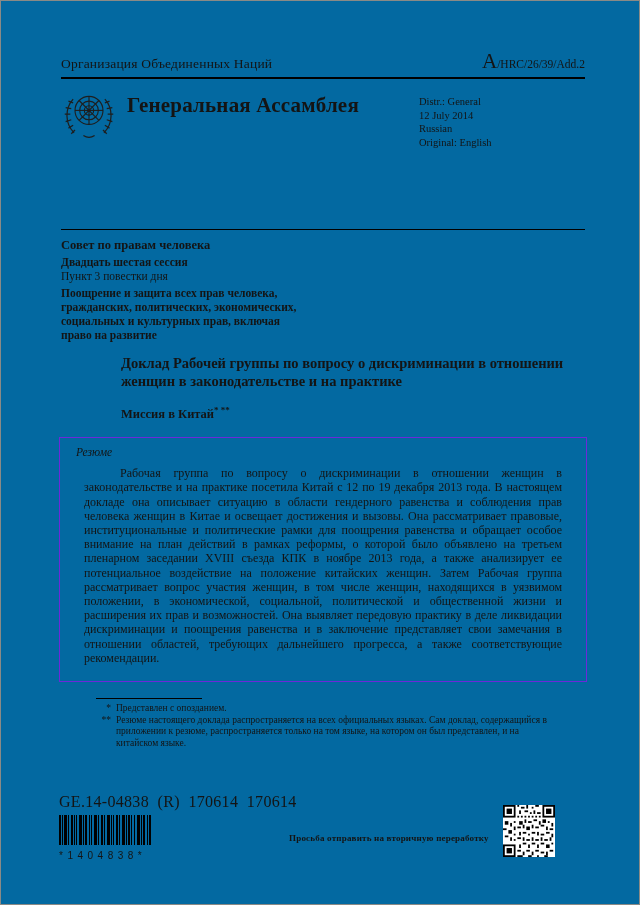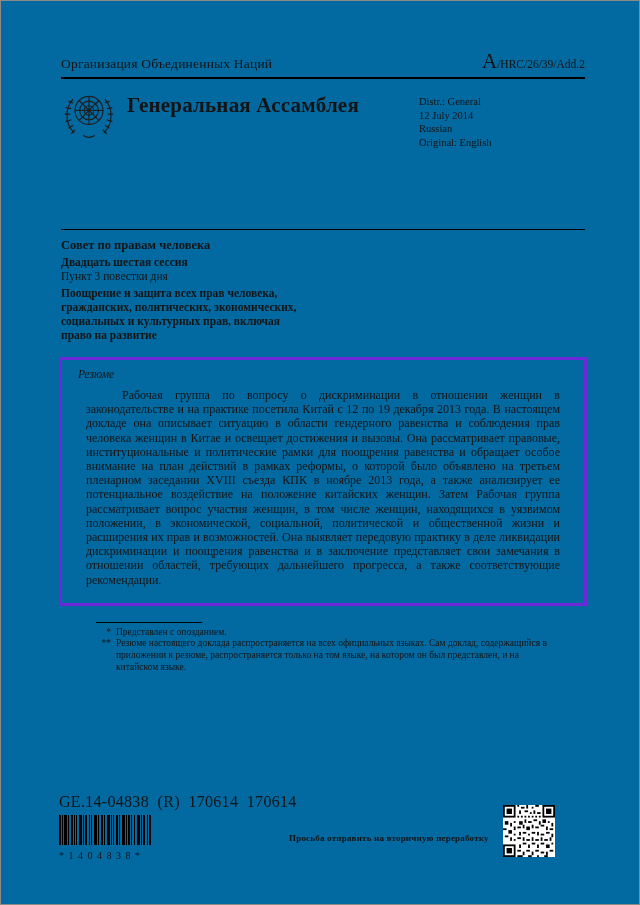--- a/index.html
+++ b/index.html
@@ -26,32 +26,32 @@
   .council{font-size:12.5px;font-weight:bold;margin-bottom:3px;}
   .session-number{font-weight:bold;}
   .agenda-item{margin-bottom:3px;}
   .agenda-title{font-weight:bold;max-width:252px;}
   
   .title-block{margin:13px 54px 0 120px;}
   .report-title{font-size:14.5px;font-weight:bold;line-height:17.5px;max-width:452px;}
   .mission-title{margin-top:15px;font-size:12.5px;font-weight:bold;}
   .mission-title sup{font-size:9px;font-weight:bold;}
   
-  .summary-box{margin:15px 52px 0 58px;border:3px solid #6d28d9;padding:8px 14px 16px;}
+  .summary-box{margin:15px 52px 0 58px;border:1px solid #6d28d9;padding:8px 14px 16px;}
   .summary-heading{font-style:italic;font-size:11.5px;margin:0 0 8px 2px;}
   .summary-body{font-size:12px;line-height:14.2px;text-align:justify;text-indent:36px;margin:0 10px;}
   
   .fn-sep{margin:16px 0 4px 95px;width:106px;border-bottom:1px solid #000;}
   .footnote{display:flex;font-size:9.5px;line-height:11.6px;margin-left:60px;}
   .fn-mark{flex:none;width:50px;text-align:right;padding-right:5px;}
   .fn-text{max-width:440px;}
   
   .ge-line{position:absolute;left:58px;top:792px;font-size:16px;letter-spacing:.3px;}
   .barcode-wrap{position:absolute;left:58px;top:814px;}
-  .barcode-label{font-size:10px;letter-spacing:4.5px;margin-top:1px;font-family:Liberation Serif, serif;}
+  .barcode-label{font-size:10px;letter-spacing:4.5px;margin-top:1px;font-family:Liberation Sans, sans-serif;}
   .recycle-line{position:absolute;left:288px;top:828px;display:flex;align-items:center;gap:16px;
     font-size:9px;font-weight:bold;letter-spacing:.2px;}
   .recycle-glyph{font-size:17px;font-weight:normal;line-height:1;}
   .qr{position:absolute;left:502px;top:804px;}
 </style>
 </head>
 <body>
 
 <div class="page">
 
@@ -93,20 +93,24 @@
   </div>
   <div class="rule-mid"></div>
 
   <div class="session">
     <div class="council">Совет по правам человека</div>
     <div class="session-number">Двадцать шестая сессия</div>
     <div class="agenda-item">Пункт 3 повестки дня</div>
     <div class="agenda-title">Поощрение и защита всех прав человека, гражданских, политических, экономических, социальных и культурных прав, включая право на развитие</div>
   </div>
 
+  <div class="title-block">
+    <div class="report-title">Доклад Рабочей группы по вопросу о дискриминации в отношении женщин в законодательстве и на практике</div>
+    <div class="mission-title"><span>Миссия в Китай</span><sup>* **</sup></div>
+  </div>
 
   <div class="summary-box">
     <div class="summary-heading">Резюме</div>
     <p class="summary-body">Рабочая группа по вопросу о дискриминации в отношении женщин в законодательстве и на практике посетила Китай с 12 по 19 декабря 2013 года. В настоящем докладе она описывает ситуацию в области гендерного равенства и соблюдения прав человека женщин в Китае и освещает достижения и вызовы. Она рассматривает правовые, институциональные и политические рамки для поощрения равенства и обращает особое внимание на план действий в рамках реформы, о которой было объявлено на третьем пленарном заседании XVIII съезда КПК в ноябре 2013 года, а также анализирует ее потенциальное воздействие на положение китайских женщин. Затем Рабочая группа рассматривает вопрос участия женщин, в том числе женщин, находящихся в уязвимом положении, в экономической, социальной, политической и общественной жизни и расширения их прав и возможностей. Она выявляет передовую практику в деле ликвидации дискриминации и поощрения равенства и в заключение представляет свои замечания в отношении областей, требующих дальнейшего прогресса, а также соответствующие рекомендации.</p>
   </div>
 
   <div class="fn-sep"></div>
   <div class="footnote">
     <span class="fn-mark">*</span>
     <span class="fn-text">Представлен с опозданием.</span>

